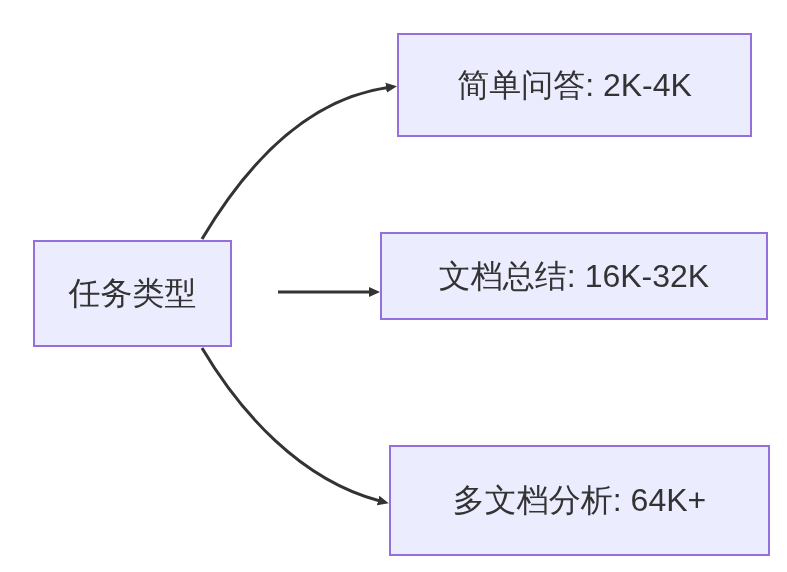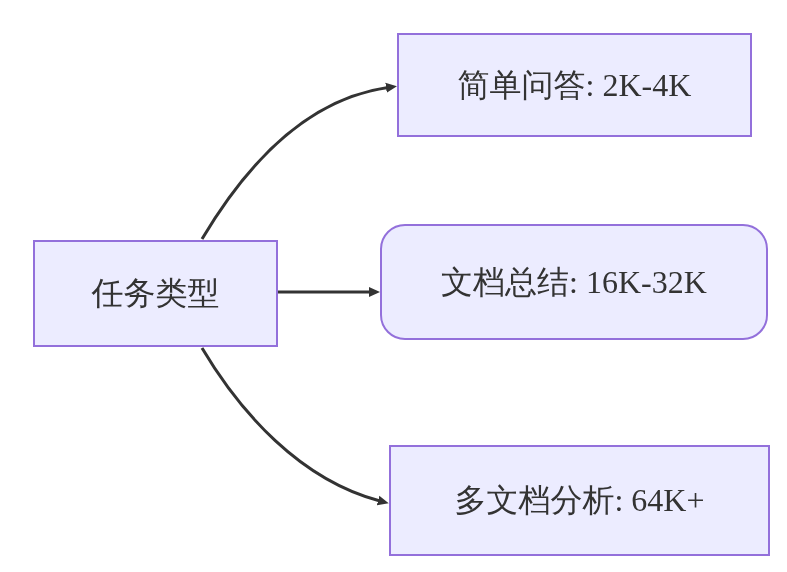--- a/index.html
+++ b/index.html
@@ -35,25 +35,24 @@
     background: var(--node-fill);
     border: 2px solid var(--node-border);
     color: var(--text-color);
     display: flex;
     align-items: center;
     justify-content: center;
     font-size: 32px;
     line-height: 1.2;
     white-space: nowrap;
     text-align: center;
-    font-family: Liberation Serif, serif;
   }
-  .node-root   { left: 33px;  top: 240px; width: 245px; height: 107px; }
+  .node-root   { left: 33px;  top: 240px; width: 199px; height: 107px; }
   .node-top    { left: 397px; top: 33px;  width: 355px; height: 104px; }
-  .node-middle { left: 380px; top: 224px; width: 388px; height: 116px; border-radius: 25px; }
+  .node-middle { left: 380px; top: 232px; width: 388px; height: 88px; }
   .node-bottom { left: 389px; top: 445px; width: 381px; height: 111px; text-align: center; }
 </style>
 </head>
 <body>
 
 <div class="canvas">
 
   <svg class="edges-layer" width="787" height="572" viewBox="0 0 787 572" xmlns="http://www.w3.org/2000/svg">
     <defs>
       <marker id="arrowhead" viewBox="0 0 12 12" refX="2" refY="6" markerWidth="12" markerHeight="12" markerUnits="userSpaceOnUse" orient="auto">

